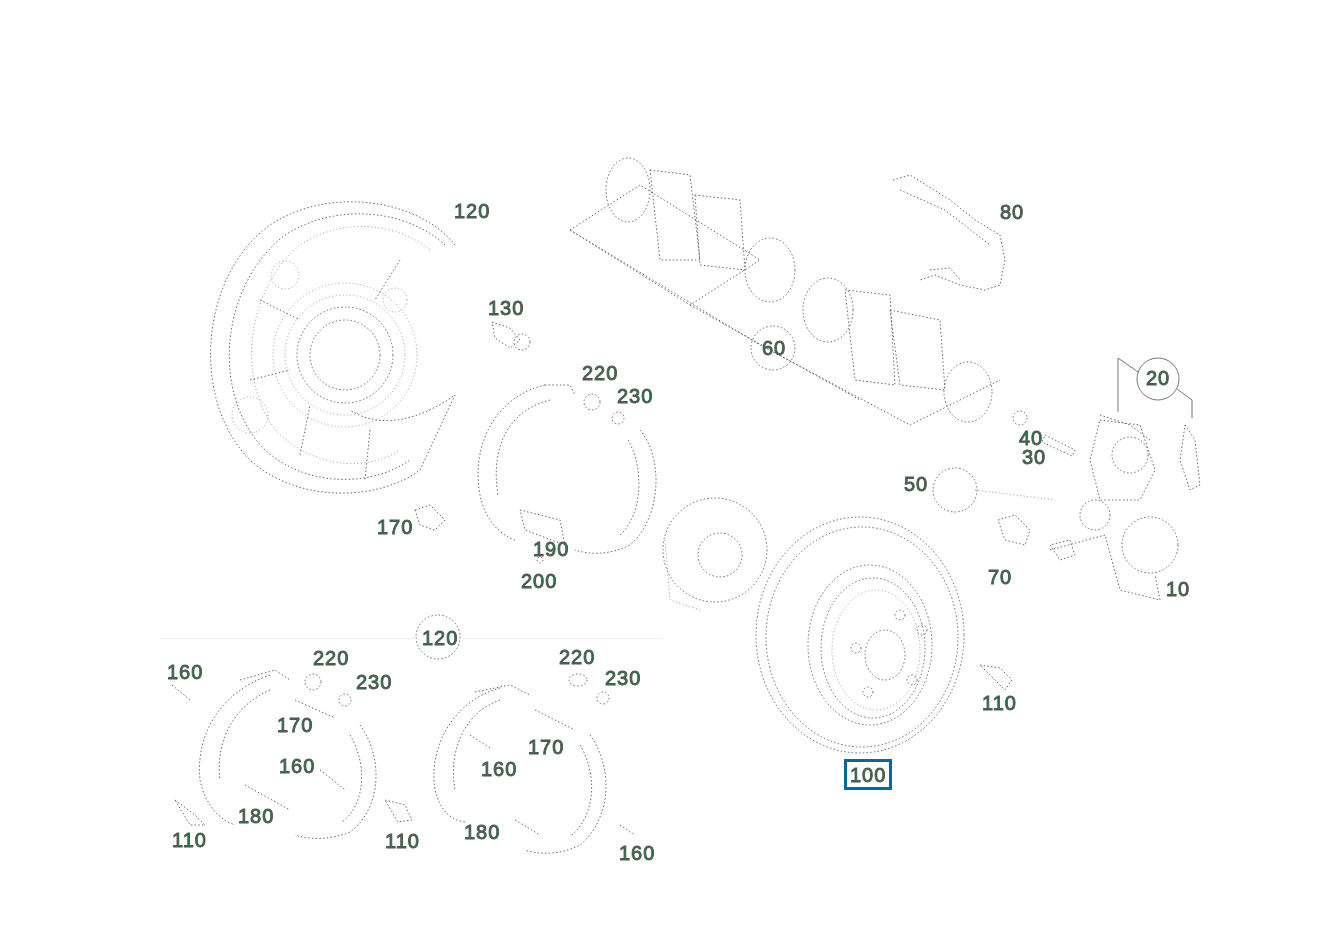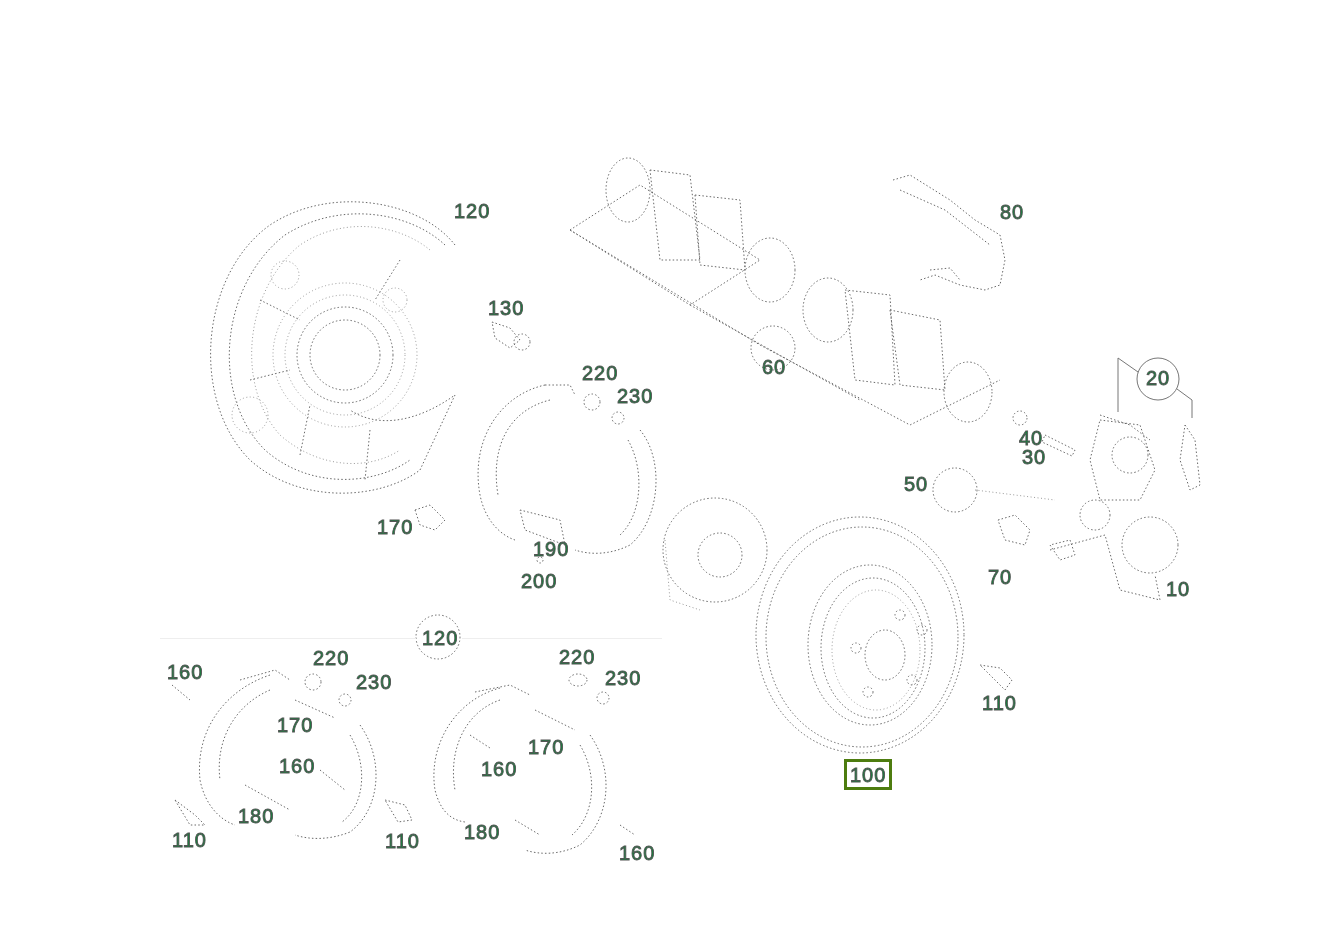--- a/index.html
+++ b/index.html
@@ -11,21 +11,21 @@
       font-family: Liberation Sans, sans-serif;
       font-size: 20px;
       line-height: 20px;
       color: #15803d;
       -webkit-text-stroke: 0.9px #555555;
       letter-spacing: 1px;
       cursor: pointer;
       white-space: nowrap;
     }
     .part-label.highlight {
-      border: 3px solid #4d7c0f;
+      border: 3px solid #0369a1;
       padding: 3px 3px 2px 3px;
       margin-left: -6px;
       margin-top: -5px;
     }
     .line-art { fill: none; stroke: #6a6a6a; stroke-width: 1; stroke-dasharray: 1.5 2.2; }
     .line-art-solid { fill: none; stroke: #777; stroke-width: 1; }
     .line-art-light { fill: none; stroke: #9a9a9a; stroke-width: 1; stroke-dasharray: 1 2.5; }
     .separator { position: absolute; height: 1px; background: #eeeeee; }
   </style>
 </head>
@@ -181,21 +181,21 @@
   </g>
 </svg>
 
 <div class="separator" style="left:160px; top:638px; width:256px;"></div>
 <div class="separator" style="left:462px; top:638px; width:200px;"></div>
 
 <div>
   <span class="part-label" style="left:454px; top:201px;">120</span>
   <span class="part-label" style="left:975px; top:202px;margin-left:25px;">80</span>
   <span class="part-label" style="left:488px; top:298px;">130</span>
-  <span class="part-label" style="left:762px; top:357px;">60</span>
+  <span class="part-label" style="left:762px; top:338px;">60</span>
   <span class="part-label" style="left:1146px; top:368px;">20</span>
   <span class="part-label" style="left:582px; top:363px;">220</span>
   <span class="part-label" style="left:617px; top:386px;">230</span>
   <span class="part-label" style="left:986px; top:428px;margin-left:33px;">40</span>
   <span class="part-label" style="left:1022px; top:447px;">30</span>
   <span class="part-label" style="left:904px; top:474px;">50</span>
   <span class="part-label" style="left:533px; top:491px;margin-top:48px;">190</span>
   <span class="part-label" style="left:377px; top:517px;">170</span>
   <span class="part-label" style="left:988px; top:546px;margin-top:21px;">70</span>
   <span class="part-label" style="left:521px; top:571px;">200</span>

